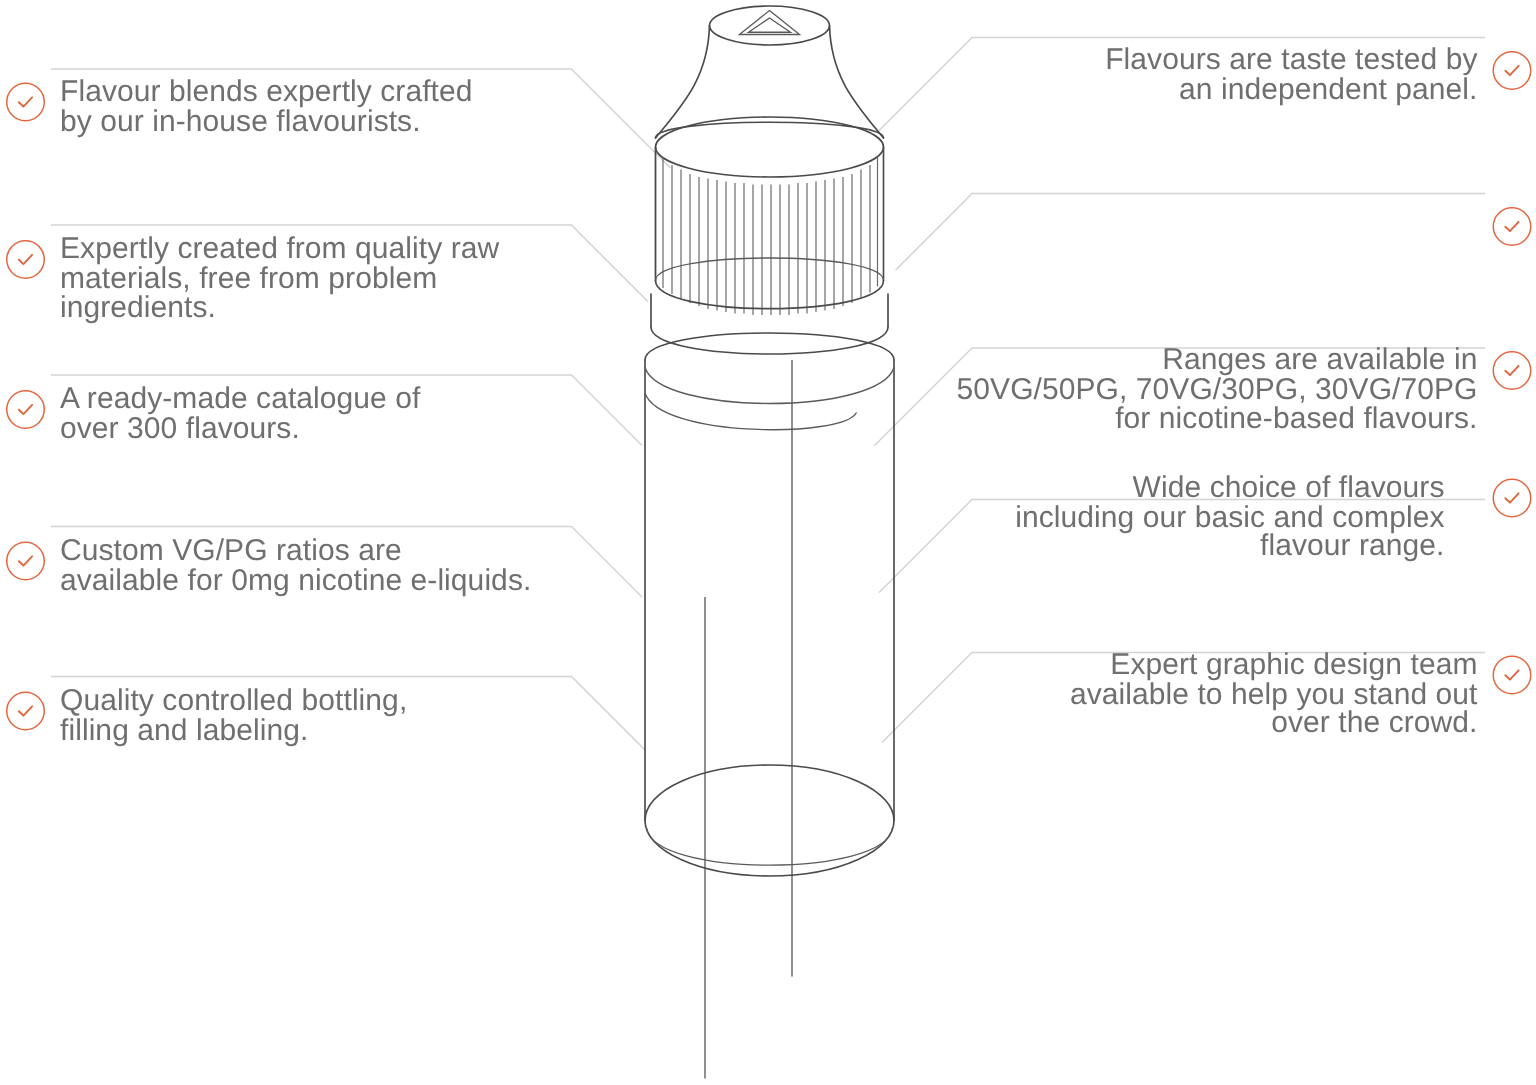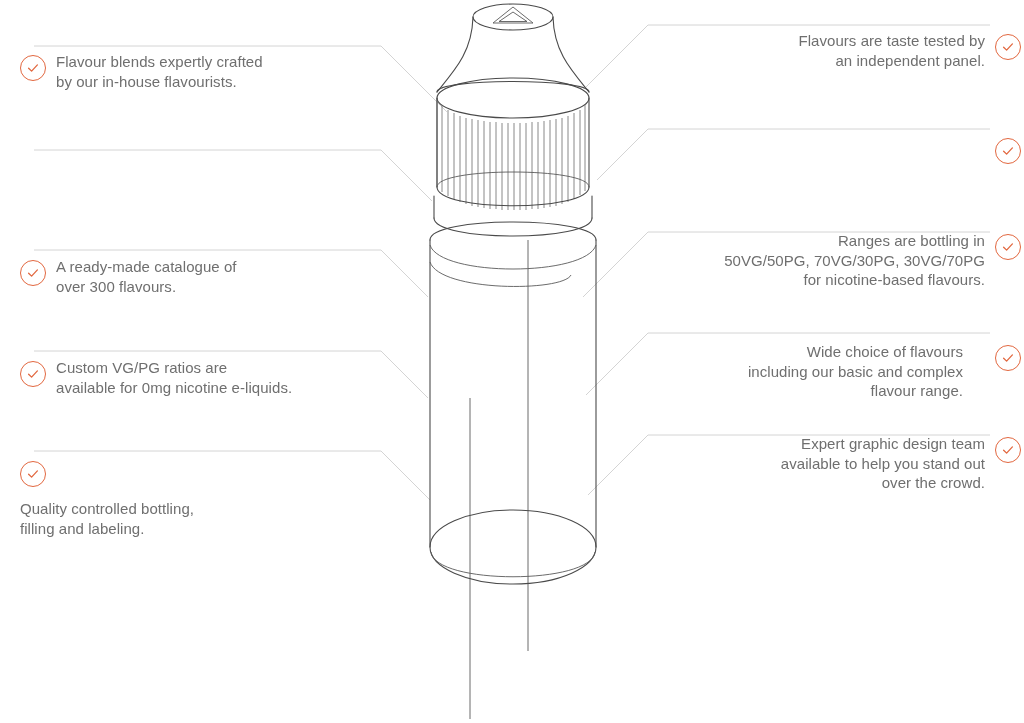--- a/index.html
+++ b/index.html
@@ -34,58 +34,58 @@
     pointer-events: none;
   }
 
   
   .callout {
     position: absolute;
     display: flex;
     align-items: flex-start;
     gap: 10px;
   }
-  .callout.left  { left: 20px; }
+  .callout.left  { left: 4px; }
   .callout.right { right: 3px; flex-direction: row-reverse; }
 
   .check-badge {
     flex: 0 0 auto;
     width: 26px;
     height: 26px;
     border-radius: 50%;
     border: 1.4px solid #e2673f;
     display: flex;
     align-items: center;
     justify-content: center;
     margin-top: 5px;
   }
   .check-badge svg { display: block; }
 
   .callout-text {
-    font-size: 15px;
+    font-size: 20px;
     line-height: 19.5px;
     color: #6f6f6f;
     letter-spacing: 0.05px;
     white-space: pre-line;
     padding-top: 2px;
   }
   .callout.left .callout-text  { text-align: left; }
   .callout.right .callout-text { text-align: right; }
 
   
   #callout-l0 { top: 50px; }
   #callout-l1 { top: 155px; }
   #callout-l2 { top: 255px; justify-content: flex-end; }
   #callout-l3 { top: 356px; justify-content: flex-end; }
-  #callout-l4 { top: 456px; flex-direction: column; }
+  #callout-l4 { top: 456px; }
   
   #callout-r0 { top: 29px; }
   #callout-r1 { top: 133px; }
   #callout-r2 { top: 229px; }
-  #callout-r3 { top: 340px; gap: 32px; }
+  #callout-r3 { top: 314px; gap: 32px; }
   #callout-r4 { top: 432px; }
 </style>
 </head>
 <body>
 
 <div id="stage">
 
   <svg id="line-layer" viewBox="0 0 1024 723" width="1024" height="723">
 
     <defs>
@@ -186,20 +186,30 @@
   <div class="callout left" id="callout-l0">
     <span class="check-badge">
       <svg width="14" height="14" viewBox="0 0 14 14" aria-hidden="true">
         <path d="M2.6 7.2 L5.6 10.1 L11.4 3.9" fill="none" stroke="#e2673f" stroke-width="1.3" stroke-linecap="round" stroke-linejoin="round"></path>
       </svg>
     </span>
     <div class="callout-text">Flavour blends expertly crafted
 by our in-house flavourists.</div>
   </div>
 
+  <div class="callout left" id="callout-l1">
+    <span class="check-badge">
+      <svg width="14" height="14" viewBox="0 0 14 14" aria-hidden="true">
+        <path d="M2.6 7.2 L5.6 10.1 L11.4 3.9" fill="none" stroke="#e2673f" stroke-width="1.3" stroke-linecap="round" stroke-linejoin="round"></path>
+      </svg>
+    </span>
+    <div class="callout-text">Expertly created from quality raw
+materials, free from problem
+ingredients.</div>
+  </div>
 
   <div class="callout left" id="callout-l2">
     <span class="check-badge">
       <svg width="14" height="14" viewBox="0 0 14 14" aria-hidden="true">
         <path d="M2.6 7.2 L5.6 10.1 L11.4 3.9" fill="none" stroke="#e2673f" stroke-width="1.3" stroke-linecap="round" stroke-linejoin="round"></path>
       </svg>
     </span>
     <div class="callout-text">A ready-made catalogue of
 over 300 flavours.</div>
   </div>
@@ -241,21 +251,21 @@
       </svg>
     </span>
   </div>
 
   <div class="callout right" id="callout-r2">
     <span class="check-badge">
       <svg width="14" height="14" viewBox="0 0 14 14" aria-hidden="true">
         <path d="M2.6 7.2 L5.6 10.1 L11.4 3.9" fill="none" stroke="#e2673f" stroke-width="1.3" stroke-linecap="round" stroke-linejoin="round"></path>
       </svg>
     </span>
-    <div class="callout-text">Ranges are bottling in
+    <div class="callout-text">Ranges are available in
 50VG/50PG, 70VG/30PG, 30VG/70PG
 for nicotine-based flavours.</div>
   </div>
 
   <div class="callout right" id="callout-r3">
     <span class="check-badge">
       <svg width="14" height="14" viewBox="0 0 14 14" aria-hidden="true">
         <path d="M2.6 7.2 L5.6 10.1 L11.4 3.9" fill="none" stroke="#e2673f" stroke-width="1.3" stroke-linecap="round" stroke-linejoin="round"></path>
       </svg>
     </span>

